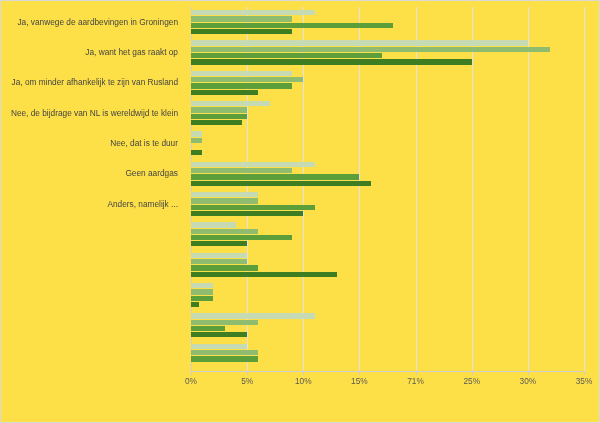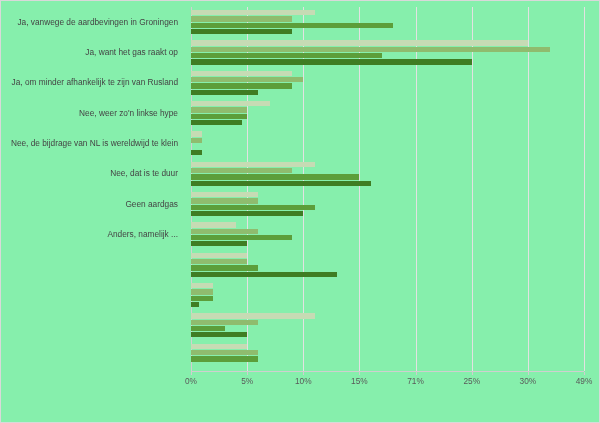--- a/index.html
+++ b/index.html
@@ -7,21 +7,21 @@
   body {
     width: 600px; height: 423px;
     background: #ffffff;
     font-family: "Liberation Sans", sans-serif;
     overflow: hidden;
   }
   #chart-frame {
     position: relative;
     width: 600px; height: 423px;
     border: 1px solid #d9d9d9;
-    background: #86efac;
+    background: #fde047;
   }
   
   #plot-area {
     position: absolute;
     left: 190px; top: 6px;
     width: 393px; height: 364px;
   }
   .gridline {
     position: absolute;
     top: 0; bottom: 0;
@@ -124,21 +124,20 @@
 </style>
 </head>
 <body>
 
 <div id="chart-frame">
 
   <div id="cat-labels">
       <div class="cat-label">Ja, vanwege de aardbevingen in Groningen</div>
       <div class="cat-label">Ja, want het gas raakt op</div>
       <div class="cat-label">Ja, om minder afhankelijk te zijn van Rusland</div>
-      <div class="cat-label">Nee, weer zo'n linkse hype</div>
       <div class="cat-label">Nee, de bijdrage van NL is wereldwijd te klein</div>
       <div class="cat-label">Nee, dat is te duur</div>
       <div class="cat-label">Geen aardgas</div>
       <div class="cat-label">Anders, namelijk ...</div>
     </div>
 
   <div id="plot-area">
     <div id="gridlines">
         <div class="gridline axis-zero" style="left: 0px;"></div>
         <div class="gridline" style="left: 56.1429px;"></div>
@@ -235,17 +234,17 @@
       <div class="x-tick-label" style="left: 112.286px;">10%</div>
       <div class="x-tick-mark" style="left: 168.429px;"></div>
       <div class="x-tick-label" style="left: 168.429px;">15%</div>
       <div class="x-tick-mark" style="left: 224.571px;"></div>
       <div class="x-tick-label" style="left: 224.571px;">71%</div>
       <div class="x-tick-mark" style="left: 280.714px;"></div>
       <div class="x-tick-label" style="left: 280.714px;">25%</div>
       <div class="x-tick-mark" style="left: 336.857px;"></div>
       <div class="x-tick-label" style="left: 336.857px;">30%</div>
       <div class="x-tick-mark" style="left: 393px;"></div>
-      <div class="x-tick-label" style="left: 393px;">49%</div>
+      <div class="x-tick-label" style="left: 393px;">35%</div>
     </div>
 
 
 </div>
 
 </body></html>

